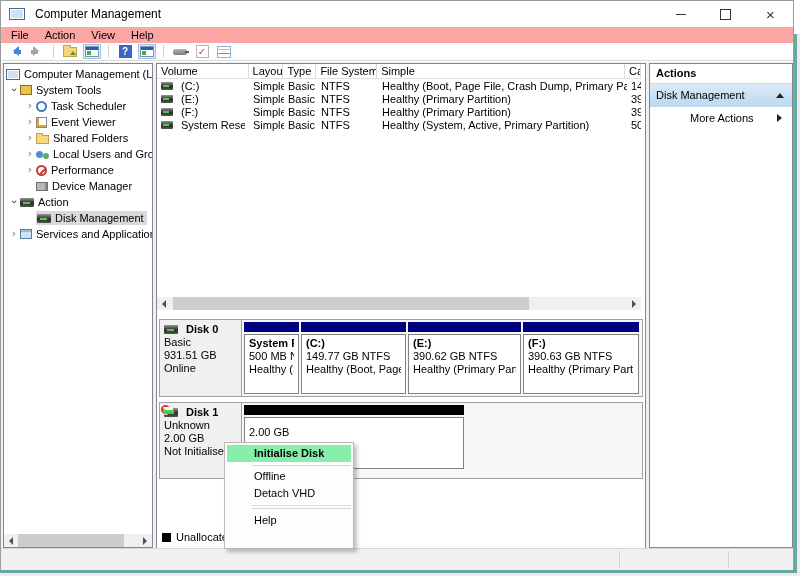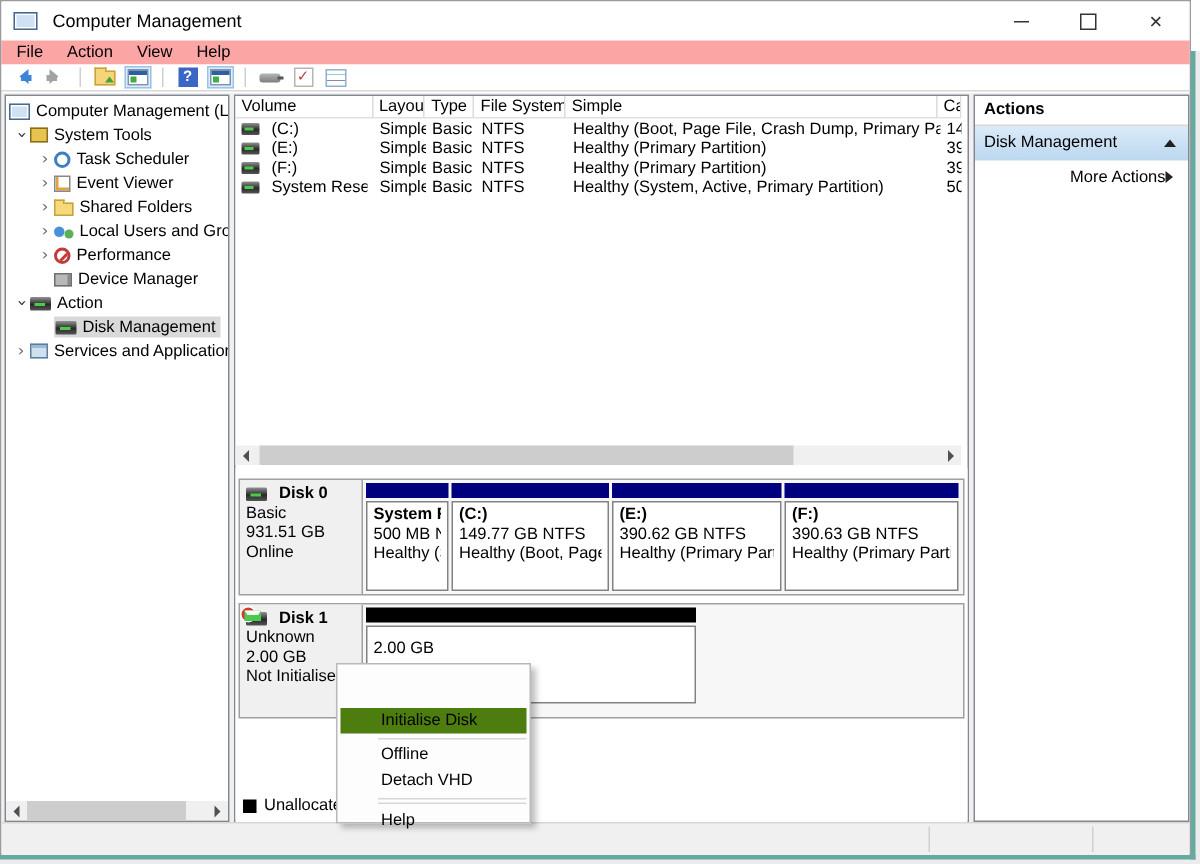--- a/index.html
+++ b/index.html
@@ -122,27 +122,27 @@
   .clip { overflow:hidden; white-space:nowrap; }
   .legend { position:absolute; left:5px; bottom:6px; display:flex; align-items:center; gap:5px; }
   .legend-swatch { width:9px; height:9px; background:#000; }
 
   
   .ap-header { height:20px; font-weight:bold; padding:3px 6px; border-bottom:1px solid #d7d7d7; }
   .ap-section { height:23px; background:linear-gradient(#dcebf8,#bcd8f0); border-bottom:1px solid #c0d9ee; display:flex; align-items:center; padding:0 8px 0 6px; }
   .ap-section-label { flex:1; }
   .ap-caret-up { width:0;height:0;border:4px solid transparent;border-bottom:5px solid #222; margin-top:-4px; }
   .ap-item { height:22px; display:flex; align-items:center; padding:0 8px 0 40px; }
-  .ap-item-label { flex:1;text-align:right; }
+  .ap-item-label { flex:1; }
   .ap-caret-right { width:0;height:0;border:4px solid transparent;border-left:5px solid #222; margin-right:-2px; }
 
   
   .ctx-menu { position:absolute; left:223px; top:441px; width:130px; height:107px; background:#fdfdfd; border:1px solid #b9b9b9; box-shadow:3px 3px 4px rgba(0,0,0,.25); z-index:10; padding-top:2px; }
   .ctx-item { height:17px; line-height:17px; padding-left:27px; margin:0 2px; white-space:nowrap; }
-  .ctx-item.hl { background:#4d7c0f; font-weight:normal;margin-top:27px; }
+  .ctx-item.hl { background:#86efac; font-weight:bold; }
   .ctx-sep { height:1px; background:#d7d7d7; margin:2.5px 2px 2.5px 27px; }
 
   
   .statusbar { position:absolute; left:0; top:547px; right:0; height:22px; background:#f0f0f0; border-top:1px solid #d7d7d7; }
   .st-sep { position:absolute; top:2px; bottom:2px; width:1px; background:#d0d0d0; }
 </style>
 </head>
 <body>
 
 <div class="window">

